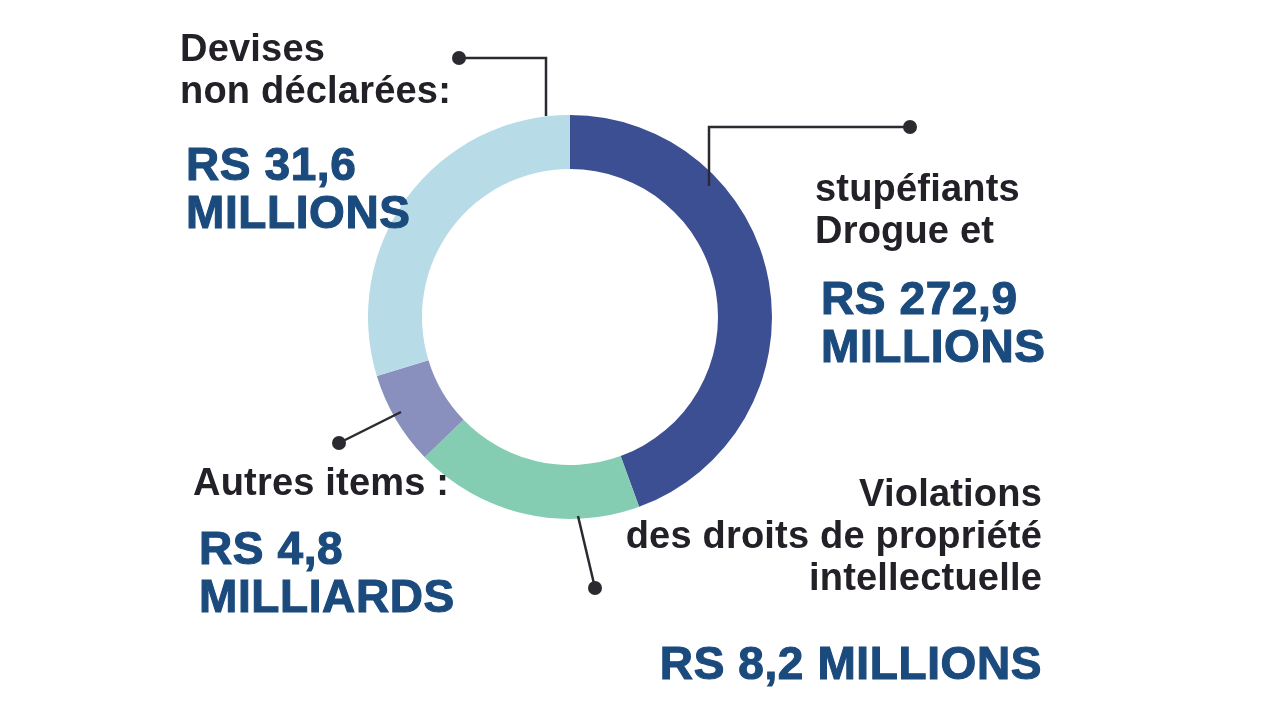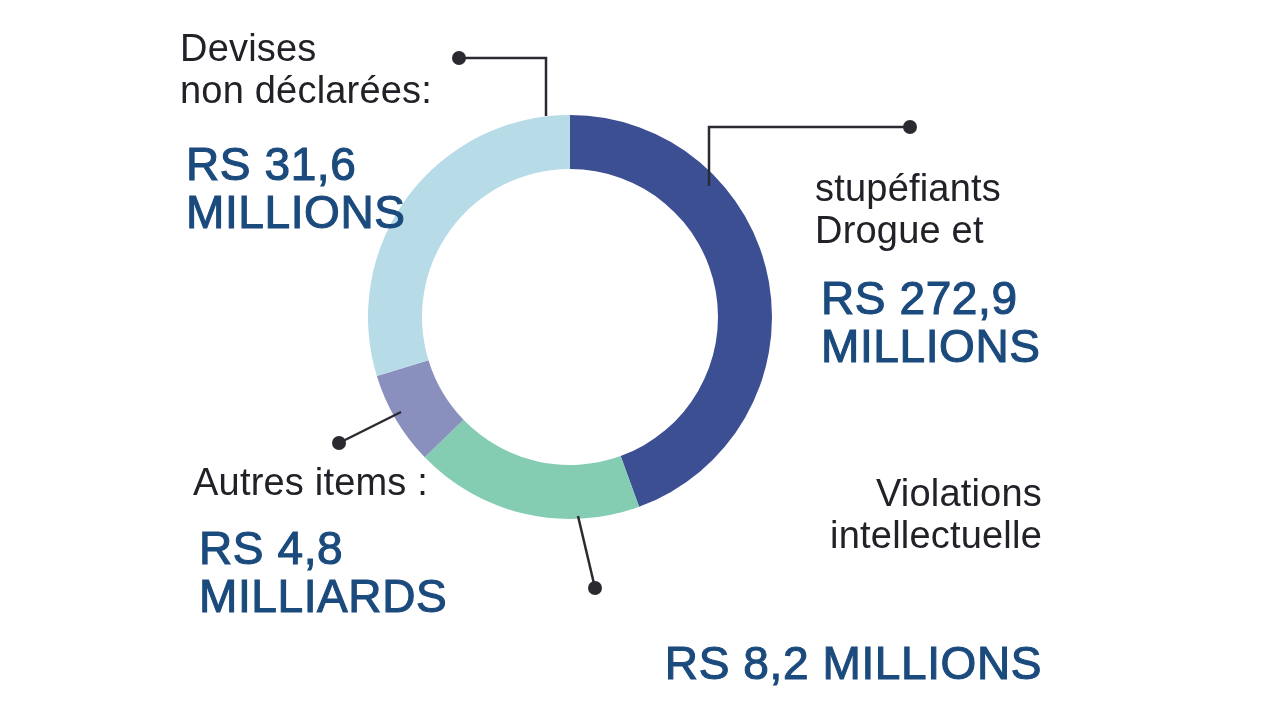--- a/index.html
+++ b/index.html
@@ -19,21 +19,21 @@
   }
   #chart-svg {
     position: absolute;
     left: 0;
     top: 0;
     width: 1280px;
     height: 720px;
   }
   .txt {
     position: absolute;
-    font-weight: normal;
+    font-weight: bold;
     white-space: nowrap;
   }
   .lbl {
     font-size: 38px;
     line-height: 42px;
     color: #232028;
     letter-spacing: 0.2px;
   }
   .val {
     font-size: 46px;
@@ -93,19 +93,20 @@
   <div class="txt lbl lbl-autres">
     <div>Autres items :</div>
   </div>
   <div class="txt val val-autres">
     <div>RS 4,8</div>
     <div>MILLIARDS</div>
   </div>
 
   <div class="txt lbl lbl-violations">
     <div>Violations</div>
+    <div>des droits de propriété</div>
     <div>intellectuelle</div>
   </div>
   <div class="txt val val-violations">
     <div>RS 8,2 MILLIONS</div>
   </div>
 
 </div>
 
 </body></html>

